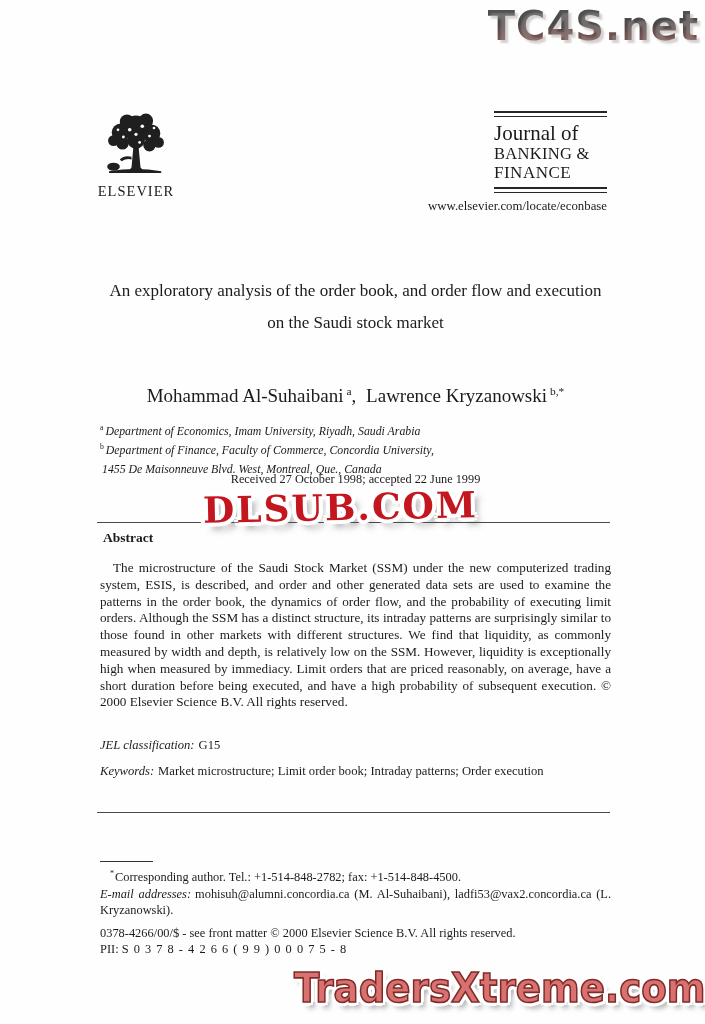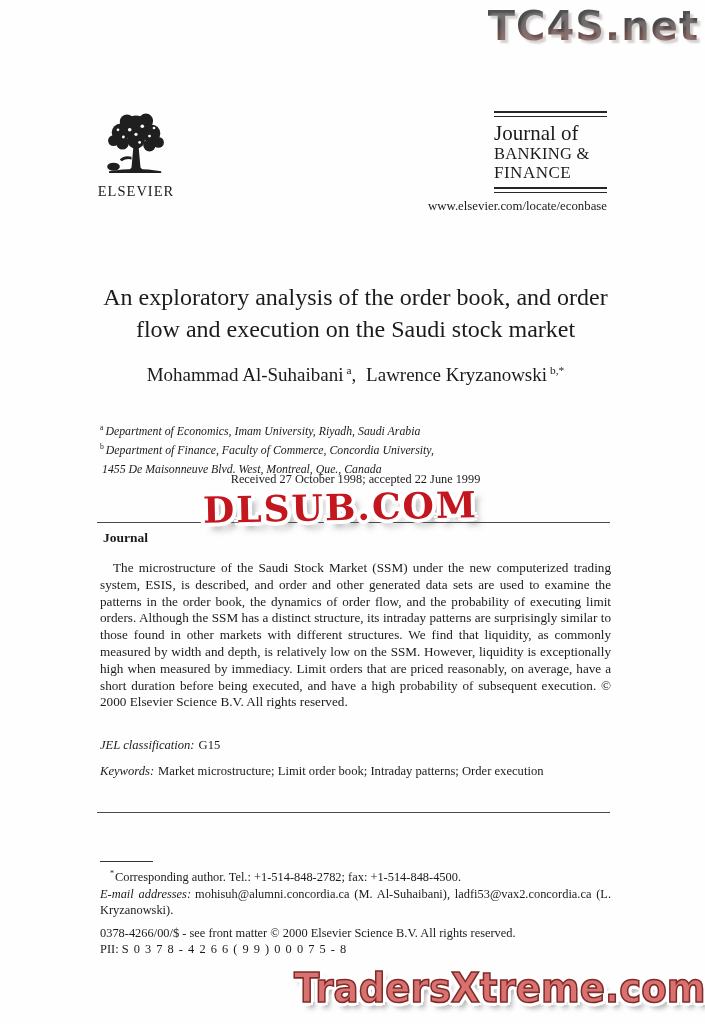--- a/index.html
+++ b/index.html
@@ -45,23 +45,23 @@
   .citation{position:absolute;left:197px;top:186px;font-size:12.8px;}
   .jbox{position:absolute;right:98px;top:111px;width:113px;text-align:left;}
   .jrule{height:3px;border-top:2.5px solid #262626;border-bottom:1px solid #262626;}
   .jrule.top{margin-bottom:5px;}
   .jrule.bot{margin-top:5px;}
   .jbox .l1{font-size:21px;line-height:22px;}
   .jbox .l2{font-size:16.5px;line-height:19px;letter-spacing:0.3px;}
   .jbox .l3{font-size:17px;line-height:19px;letter-spacing:0.5px;}
   .website{position:absolute;right:98px;top:199px;font-size:12.8px;}
   
-  .title{position:absolute;left:100px;top:281px;width:511px;text-align:center;
-    font-size:24px;line-height:32px;}
-  .authors{position:absolute;left:100px;top:364px;width:511px;text-align:center;
+  .title{position:absolute;left:100px;top:275px;width:511px;text-align:center;
+    font-size:17px;line-height:32px;}
+  .authors{position:absolute;left:100px;top:385px;width:511px;text-align:center;
     font-size:19px;}
   .authors sup{font-size:0.6em;margin-left:3px;}
   .author-sep{margin-right:5px;}
   .affils{position:absolute;left:100px;top:420px;width:511px;text-align:left;
     font-style:italic;font-size:11.8px;line-height:15px;}
   .affils sup{font-size:0.65em;font-style:normal;margin-right:2px;}
   .received{position:absolute;left:100px;top:472px;width:511px;text-align:center;
     font-size:12.3px;}
   
   .hr1{position:absolute;left:97px;right:95px;top:522px;border-top:1px solid #4a4a4a;}
@@ -145,21 +145,21 @@
     <div><sup></sup><span>1455 De Maisonneuve Blvd. West, Montreal, Que., Canada</span></div>
   </div>
 
   <div class="received">Received 27 October 1998; accepted 22 June 1999</div>
 
   <div class="hr1"></div>
   <div class="dlsub-wrap">
     <span class="badge-red">DLSUB.COM</span>
   </div>
 
-  <div class="abs-head">Journal</div>
+  <div class="abs-head">Abstract</div>
   <div class="abs-body">The microstructure of the Saudi Stock Market (SSM) under the new computerized trading system, ESIS, is described, and order and other generated data sets are used to examine the patterns in the order book, the dynamics of order flow, and the probability of executing limit orders. Although the SSM has a distinct structure, its intraday patterns are surprisingly similar to those found in other markets with different structures. We find that liquidity, as commonly measured by width and depth, is relatively low on the SSM. However, liquidity is exceptionally high when measured by immediacy. Limit orders that are priced reasonably, on average, have a short duration before being executed, and have a high probability of subsequent execution. © 2000 Elsevier Science B.V. All rights reserved.</div>
 
   <div class="jel">
     <span class="lbl-italic">JEL classification:</span><span>G15</span>
   </div>
 
   <div class="keywords">
     <span class="lbl-italic">Keywords:</span><span>Market microstructure; Limit order book; Intraday patterns; Order execution</span>
   </div>
 

